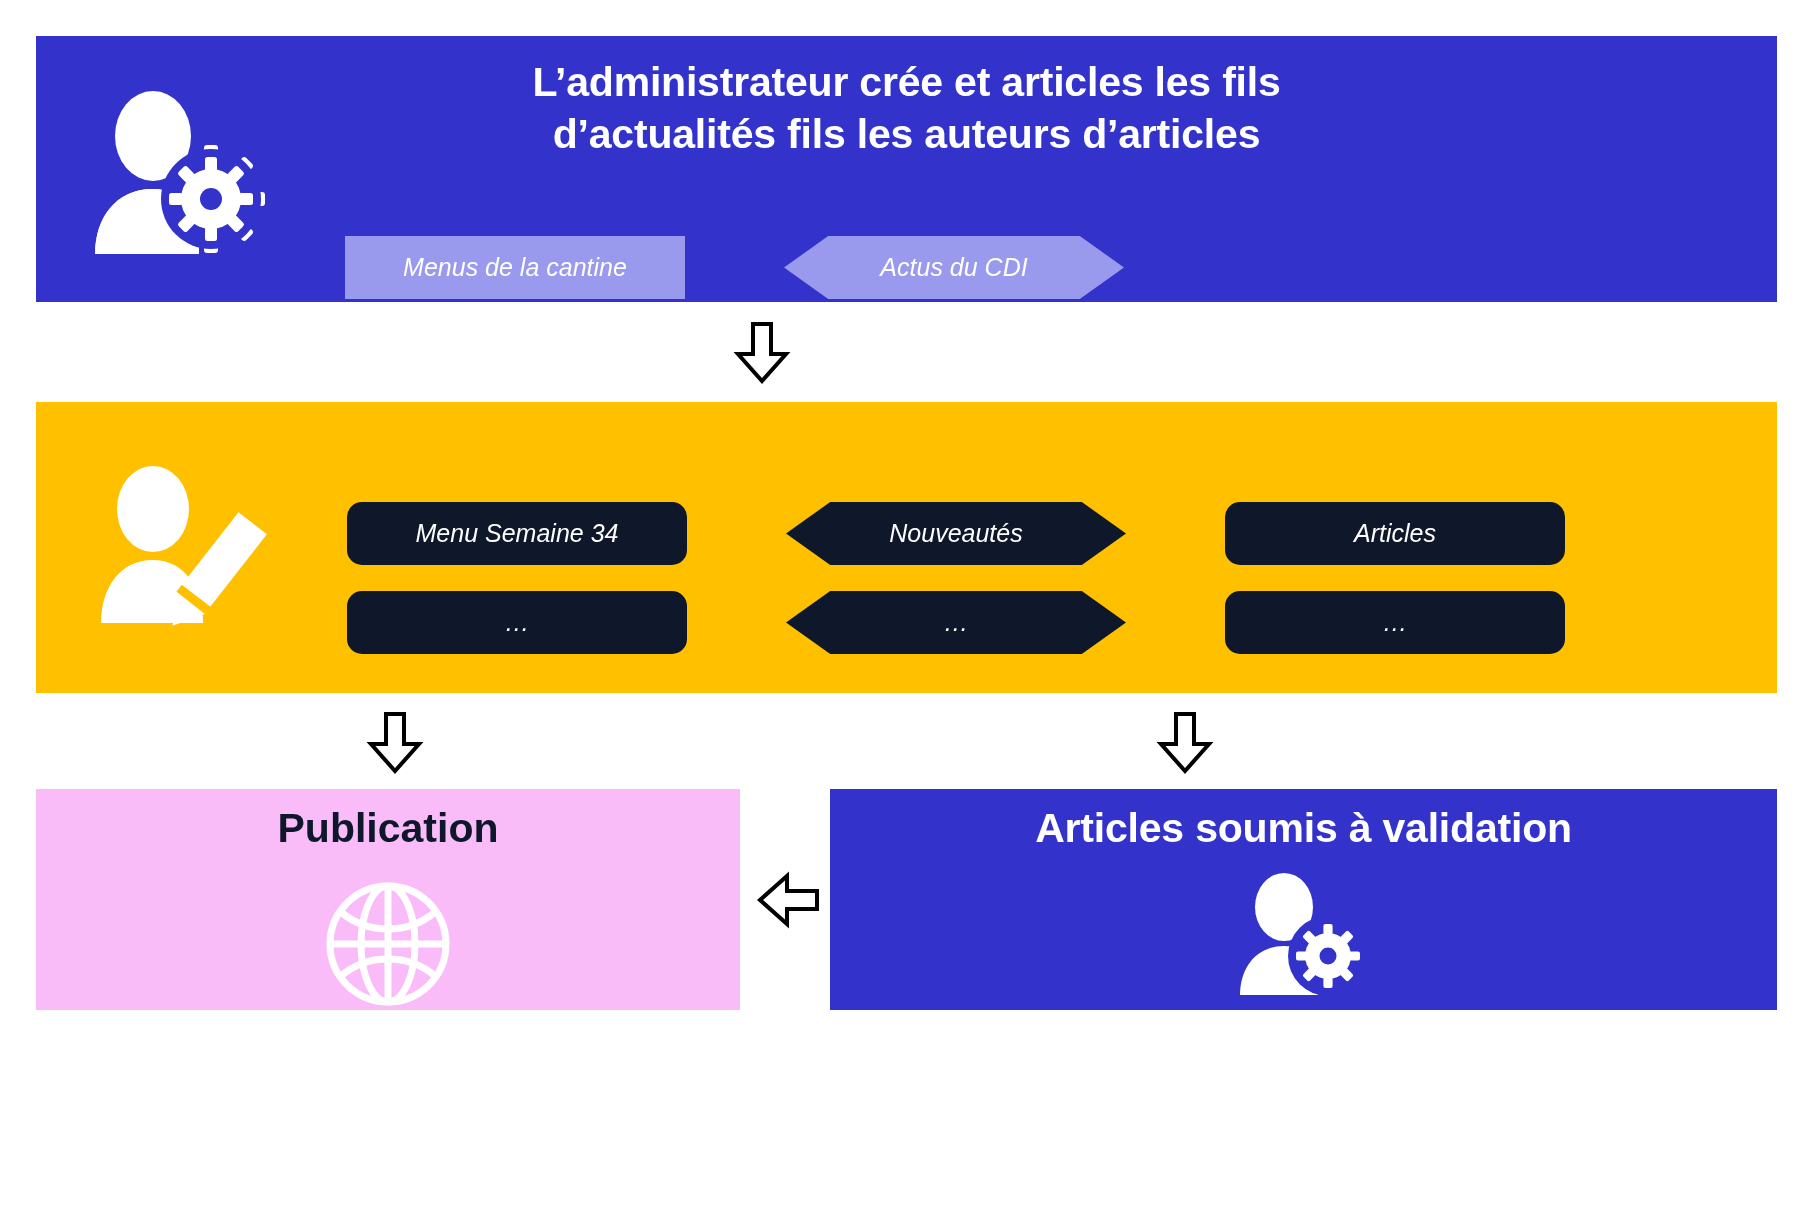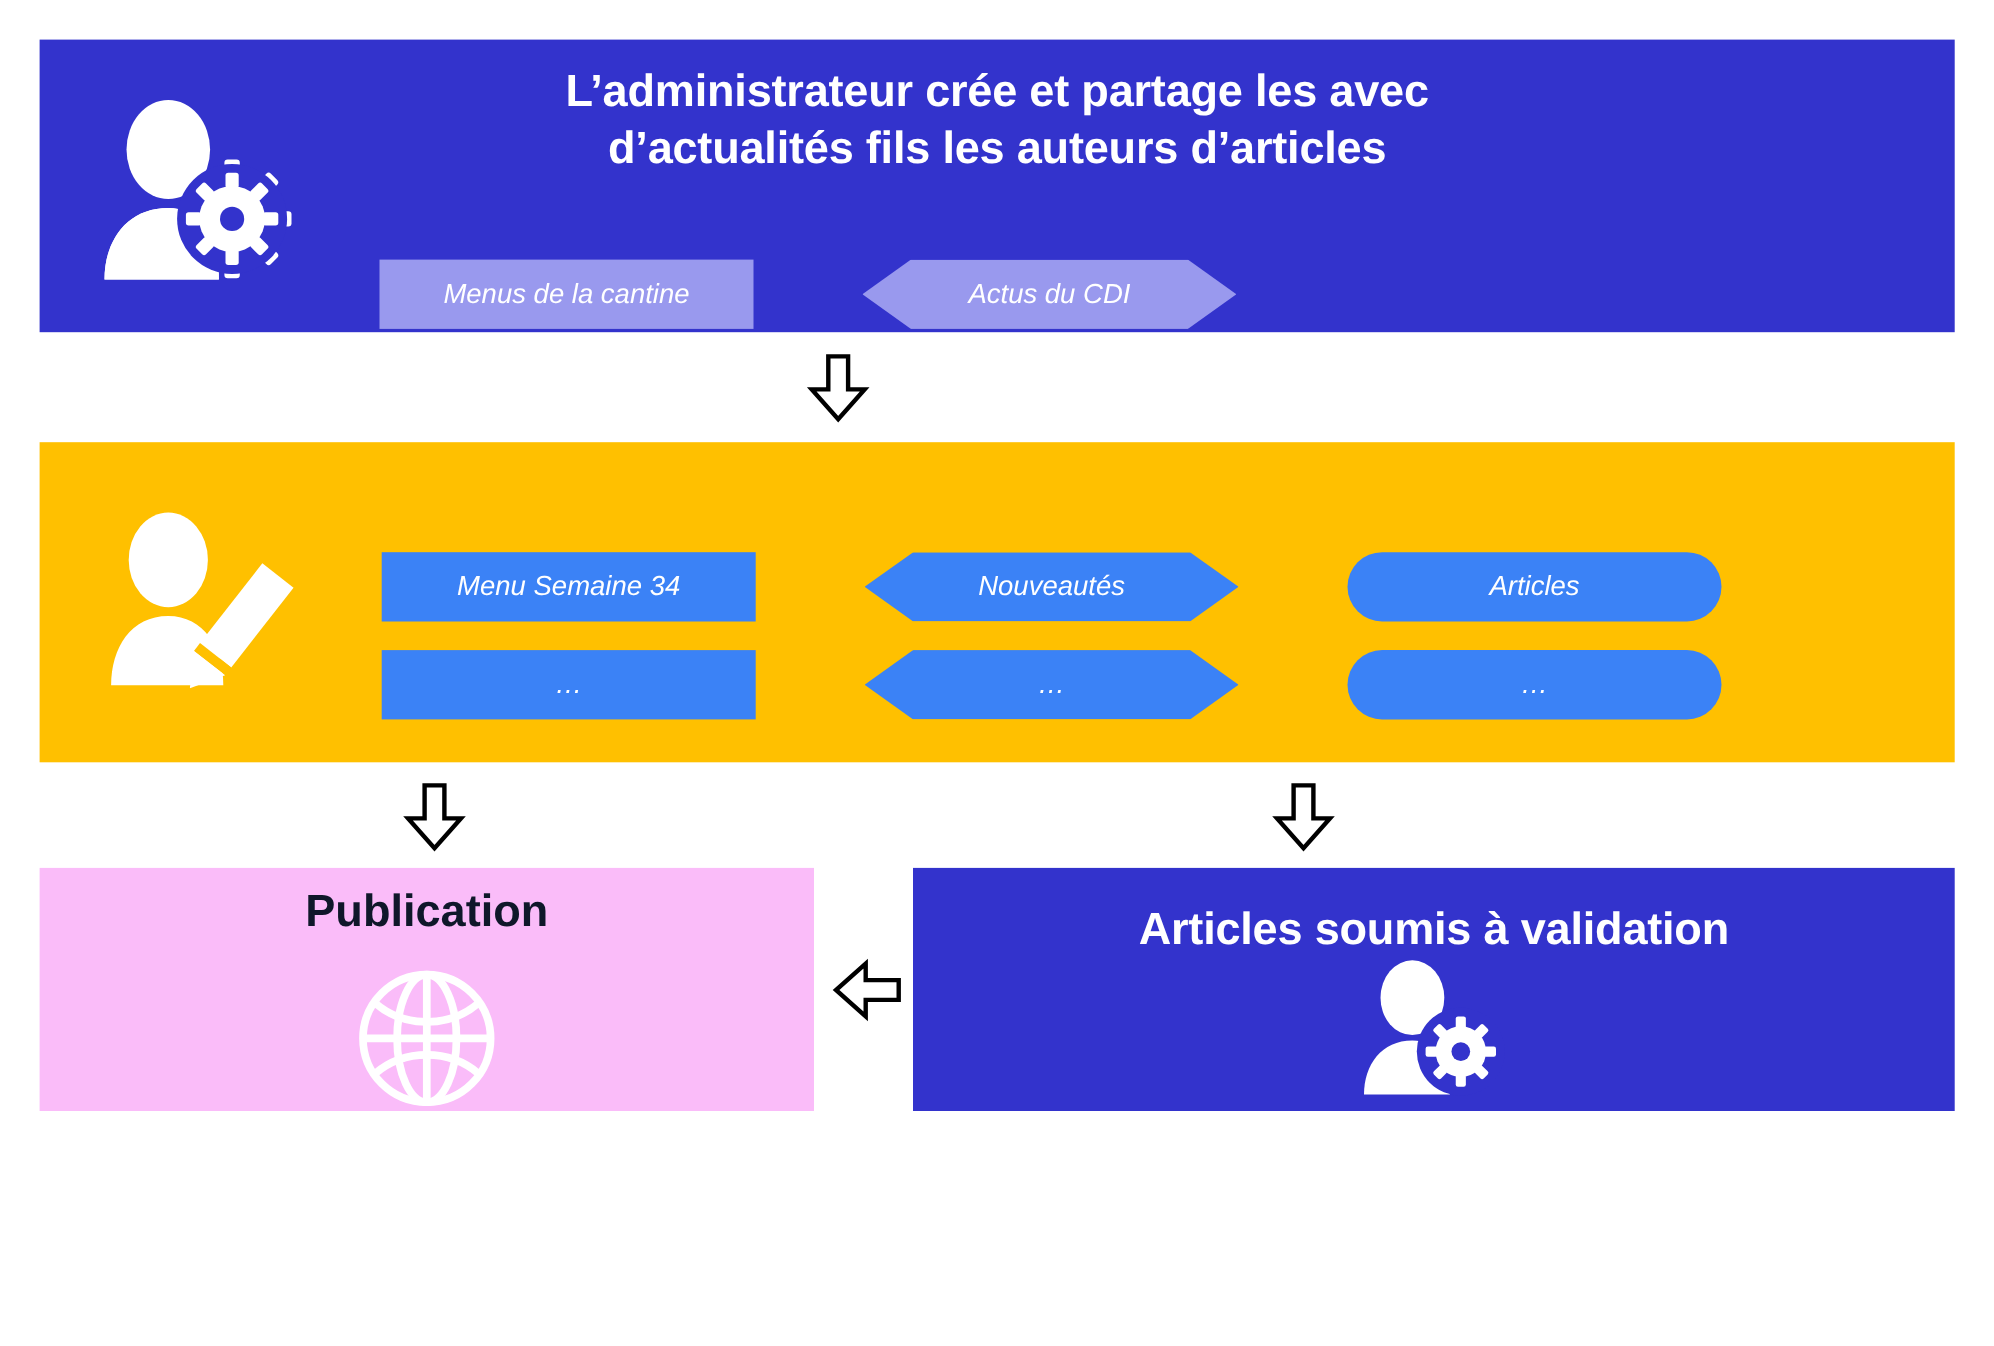--- a/index.html
+++ b/index.html
@@ -105,21 +105,21 @@
     position: relative;
     margin-left: 24px;
   }
   .shape-rect { width: 340px; height: 63px; }
   .shape-hex  { width: 340px; height: 63px;
     clip-path: polygon(13% 0, 87% 0, 100% 50%, 87% 100%, 13% 100%, 0 50%); }
   .shape-pill { width: 340px; height: 63px; border-radius: 34px; }
   .gap-mid { width: 75px; flex: 0 0 75px; }
 
   .lav { background: #9999ee; }
-  .org { background: #3b82f6; }
+  .org { background: #0f172a; border-radius: 15px; }
 
   
   #band-publication {
     left: 36px;
     top: 789px;
     width: 704px;
     height: 221px;
     background: #fabcf9;
   }
   #band-publication .band-title {
@@ -144,21 +144,21 @@
     top: 789px;
     width: 947px;
     height: 221px;
     background: #3333cc;
   }
   #band-validation .band-title {
     color: #ffffff;
     font-size: 41px;
     font-weight: bold;
     text-align: center;
-    padding-top: 32px;
+    padding-top: 16px;
     letter-spacing: -0.2px;
   }
   #band-validation .icon-slot {
     position: absolute;
     left: 50%;
     transform: translateX(-50%);
     top: 85px;
     width: 150px;
     height: 130px;
   }
@@ -208,21 +208,21 @@
           <rect x="-6" y="-42" width="12" height="14" rx="2.5" transform="rotate(45)"></rect>
           <rect x="-6" y="28" width="12" height="14" rx="2.5" transform="rotate(45)"></rect>
           <rect x="-42" y="-6" width="14" height="12" rx="2.5" transform="rotate(45)"></rect>
           <rect x="28" y="-6" width="14" height="12" rx="2.5" transform="rotate(45)"></rect>
           <circle cx="0" cy="0" r="11" fill="#3333cc"></circle>
         </g>
       </svg>
     </div>
 
     <div class="band-title">
-      <div>L’administrateur crée et partage les avec</div>
+      <div>L’administrateur crée et articles les fils</div>
       <div>d’actualités fils les auteurs d’articles</div>
     </div>
 
     <div class="shape-row">
       <div class="shape shape-rect lav">
         <span>Menus de la cantine</span>
       </div>
       <div class="gap-mid"></div>
       <div class="shape shape-hex lav">
         <span>Actus du CDI</span>

